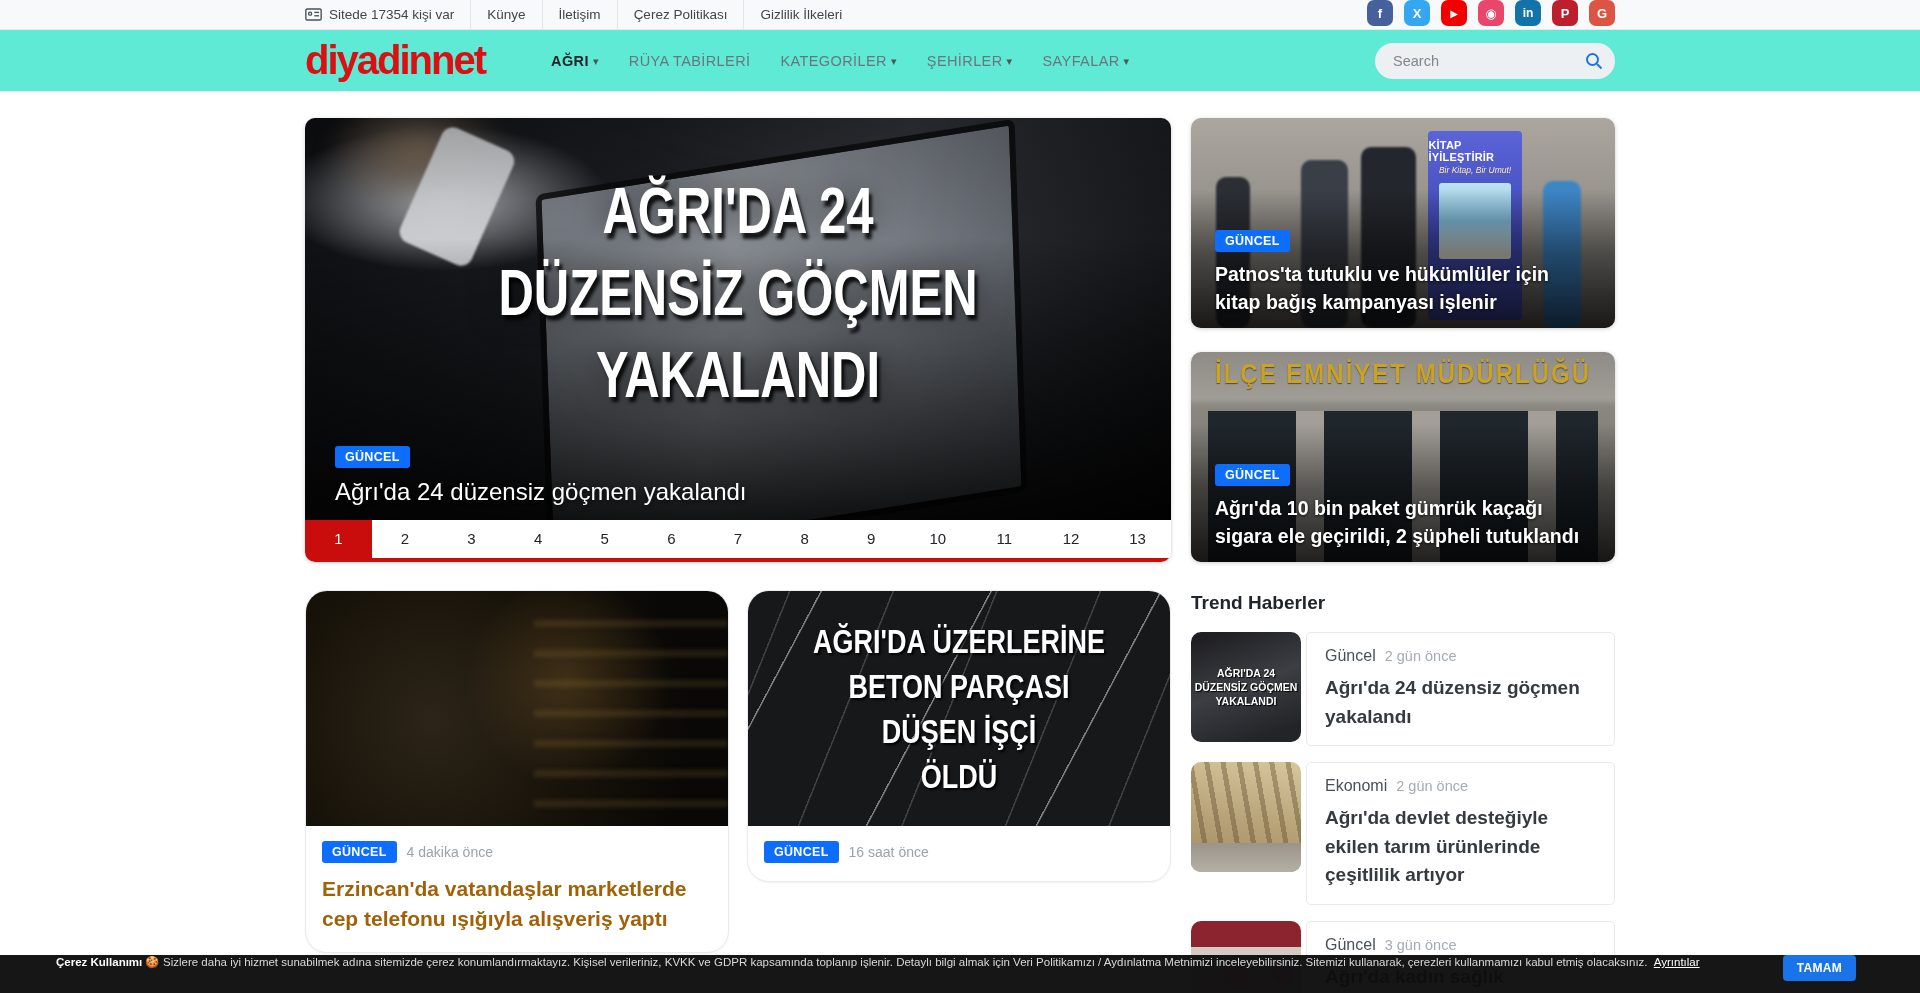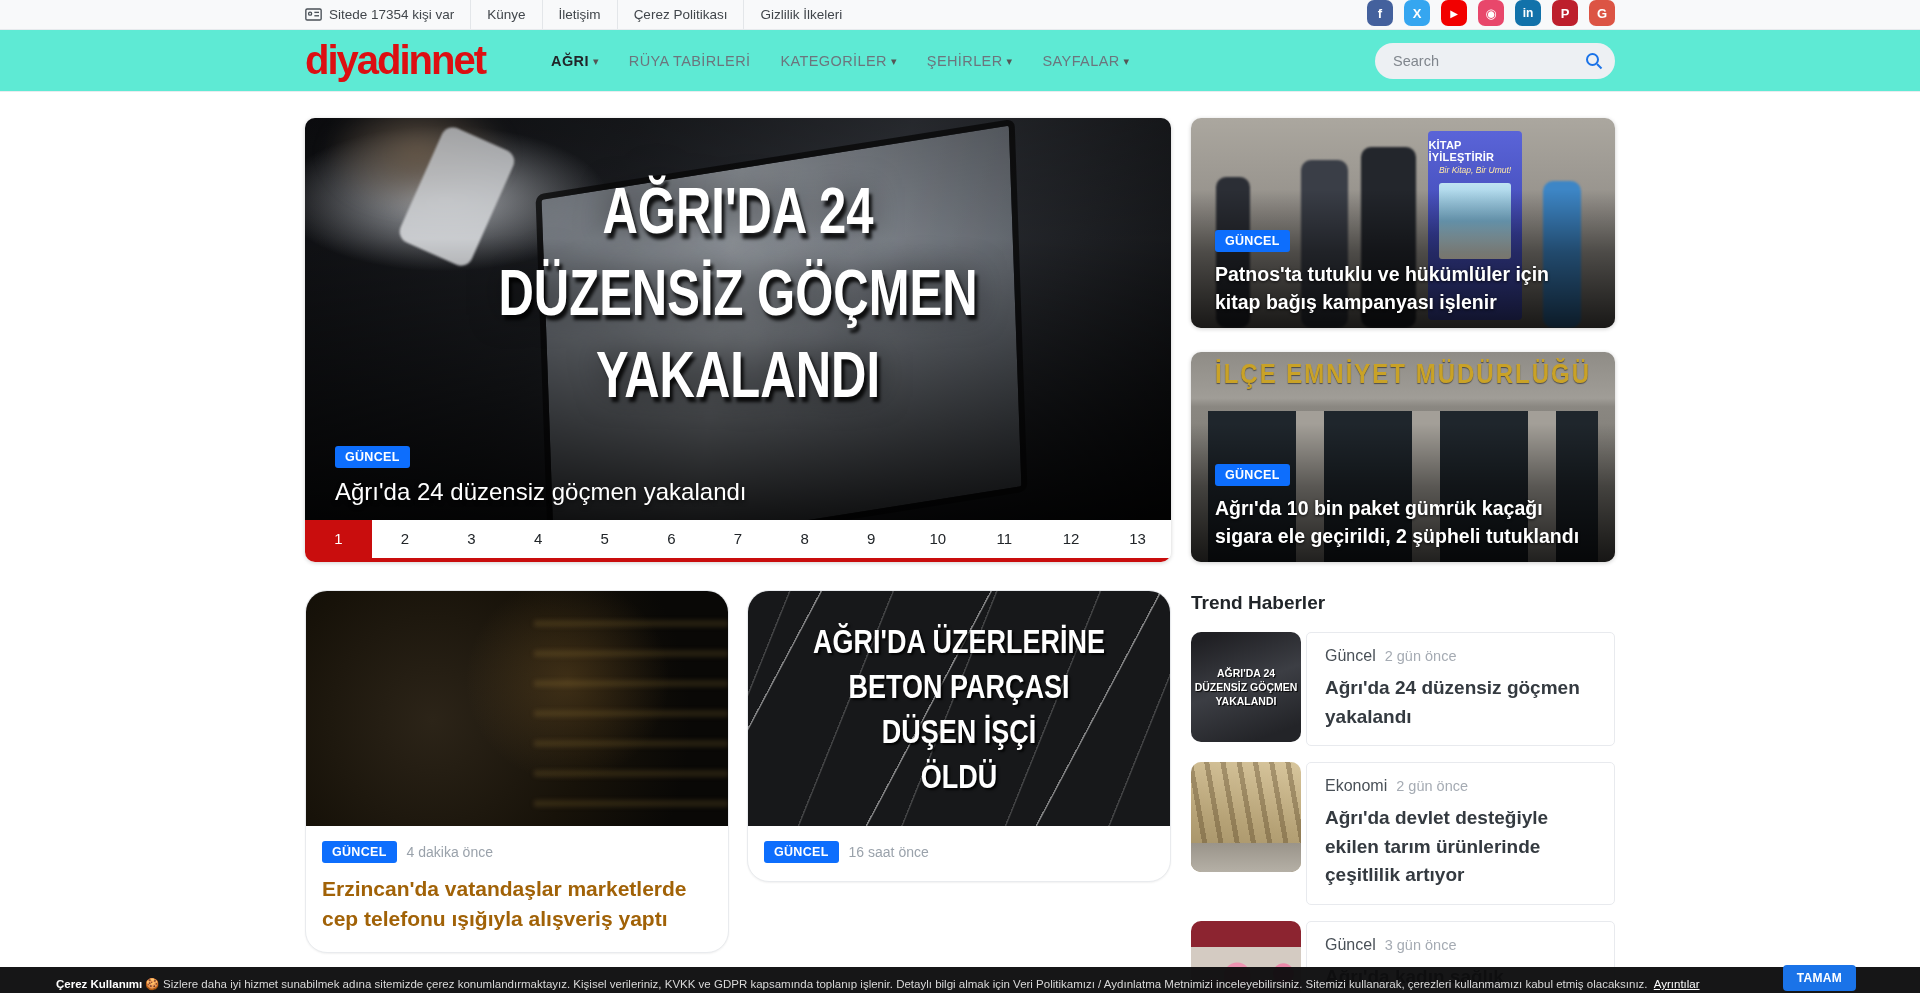--- a/index.html
+++ b/index.html
@@ -149,22 +149,22 @@
       radial-gradient(circle at 72% 86%, #f2a8c2 0 13px, rgba(0,0,0,0) 14px),
       linear-gradient(180deg,#8c2430 0 24%, #d4cbc2 24% 100%); }
   .trend-card { flex:1; margin-left:5px; background:#fff; border:1px solid #e8eaee;
     border-radius:5px; padding:14px 18px; }
   .trend-meta { display:flex; align-items:baseline; gap:9px; }
   .trend-cat { color:#495057; font-size:16px; }
   .trend-time { color:#a5abb3; font-size:14.5px; }
   .trend-title { margin-top:9px; font-size:19px; font-weight:700; color:#343a40; line-height:1.5; }
 
   
-  .cookiebar { position:fixed; left:0; right:0; bottom:0; height:26px; background:rgba(12,12,14,.96);
-    display:flex; align-items:flex-end; padding:0 64px 2px 56px; z-index:50; }
+  .cookiebar { position:fixed; left:0; right:0; bottom:0; height:38px; background:rgba(12,12,14,.96);
+    display:flex; align-items:flex-start; padding:0 64px 2px 56px; z-index:50; }
   .cookie-text { flex:1; color:#d9d9d9; font-size:11.5px; white-space:nowrap; overflow:hidden; }
   .cookie-text b { color:#fff; }
   .cookie-link { color:#fff; text-decoration:underline; margin-left:3px; }
   .cookie-btn { margin-left:18px; background:#1a73e8; color:#fff; border:none; border-radius:4px;
     padding:6px 14px; font-size:12px; font-weight:700; cursor:pointer;
     font-family:"Liberation Sans",sans-serif; letter-spacing:.3px; }
 </style>
 </head>
 <body>
 

